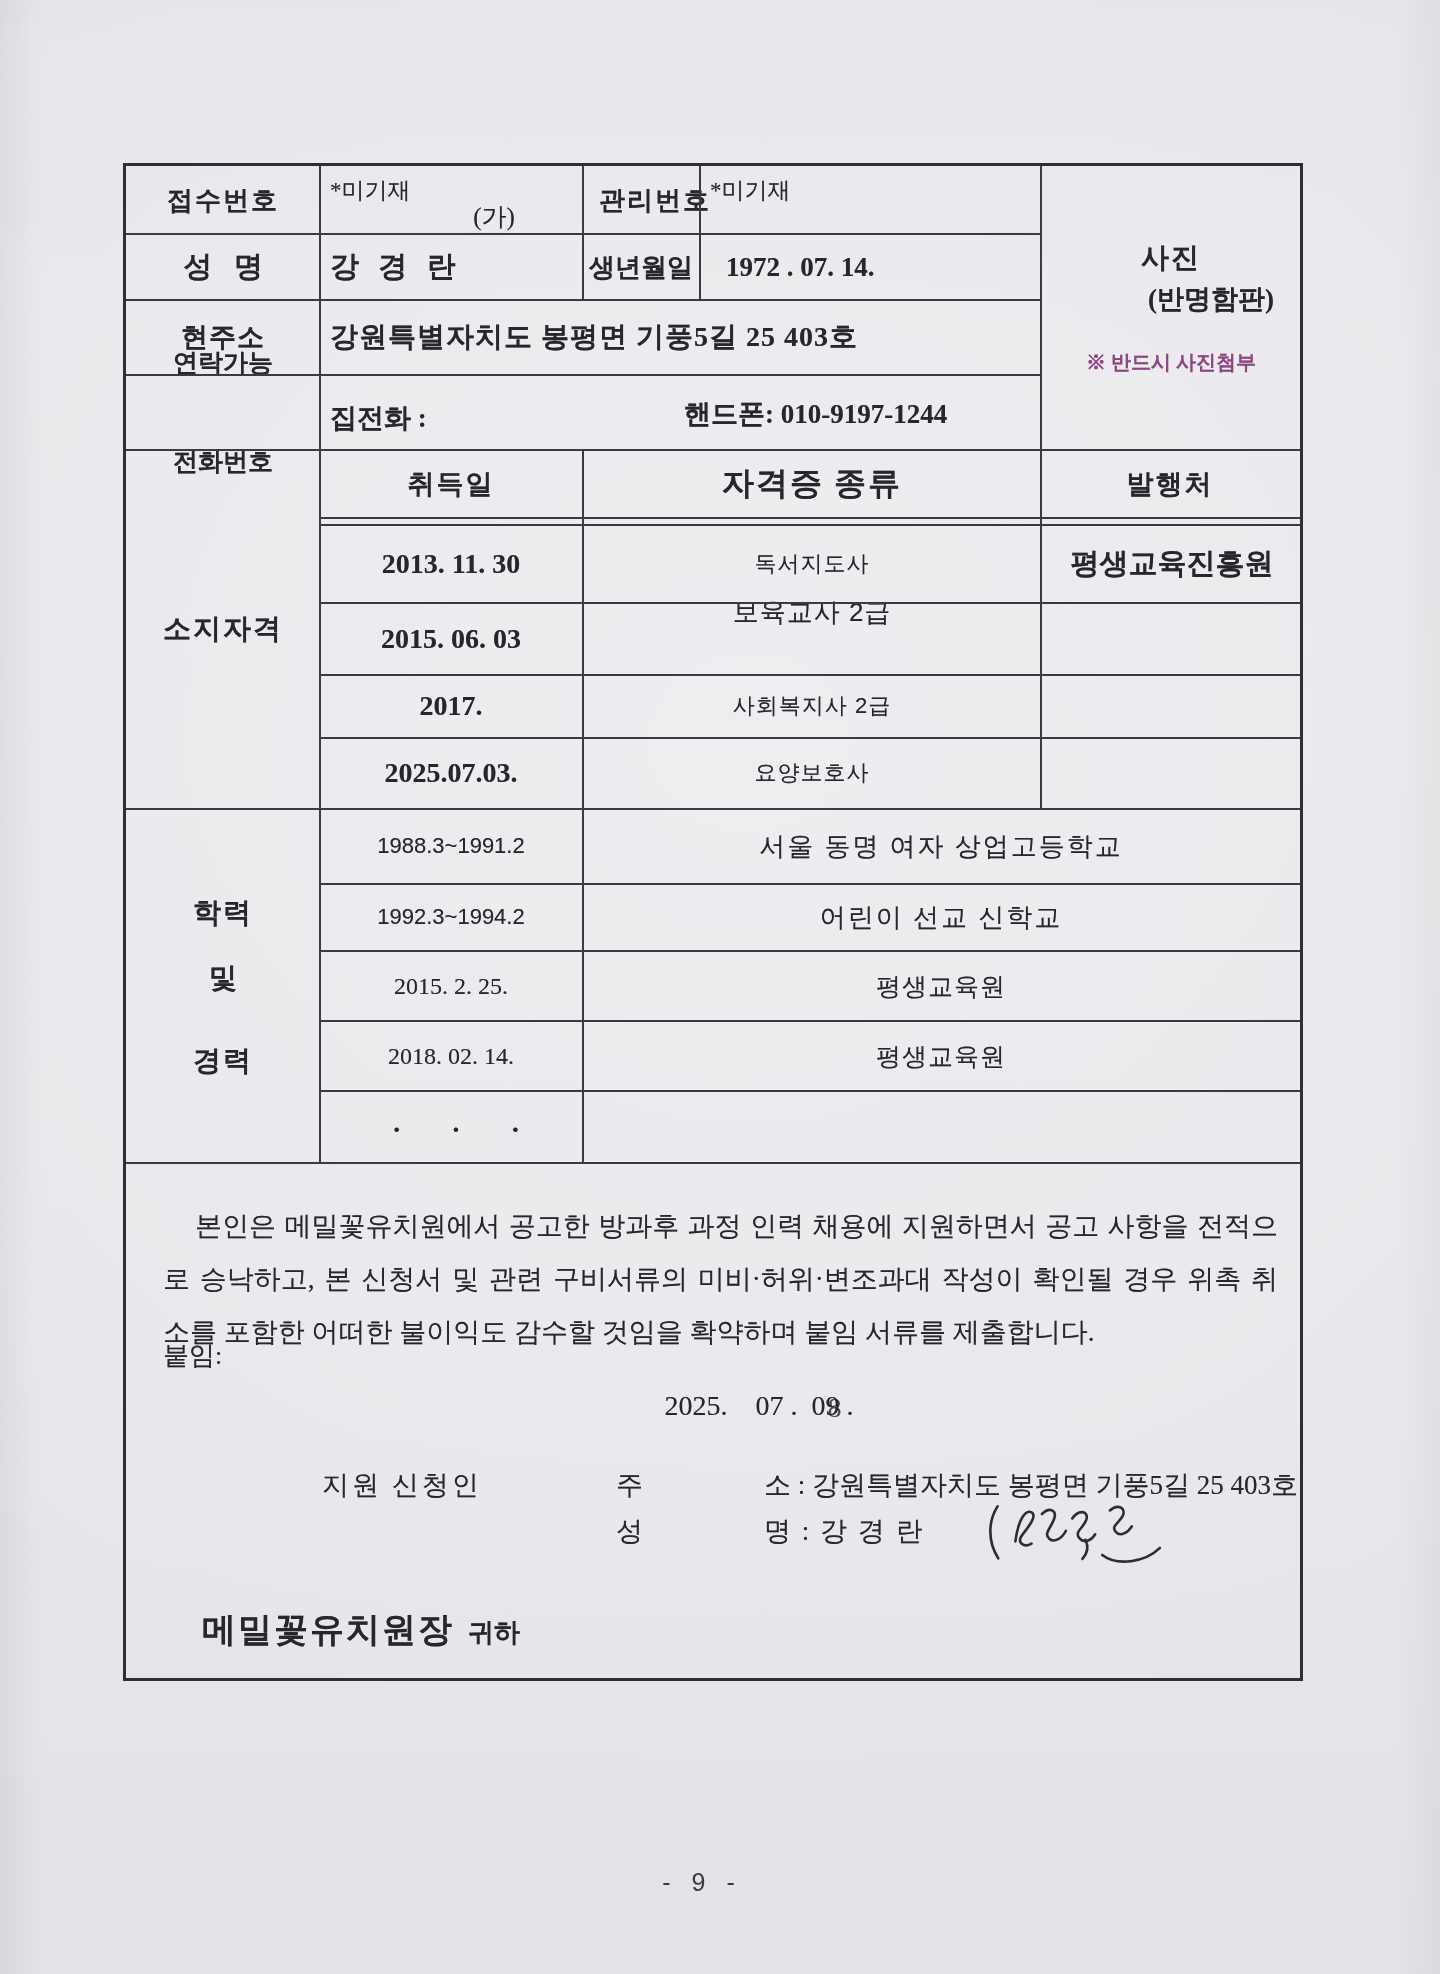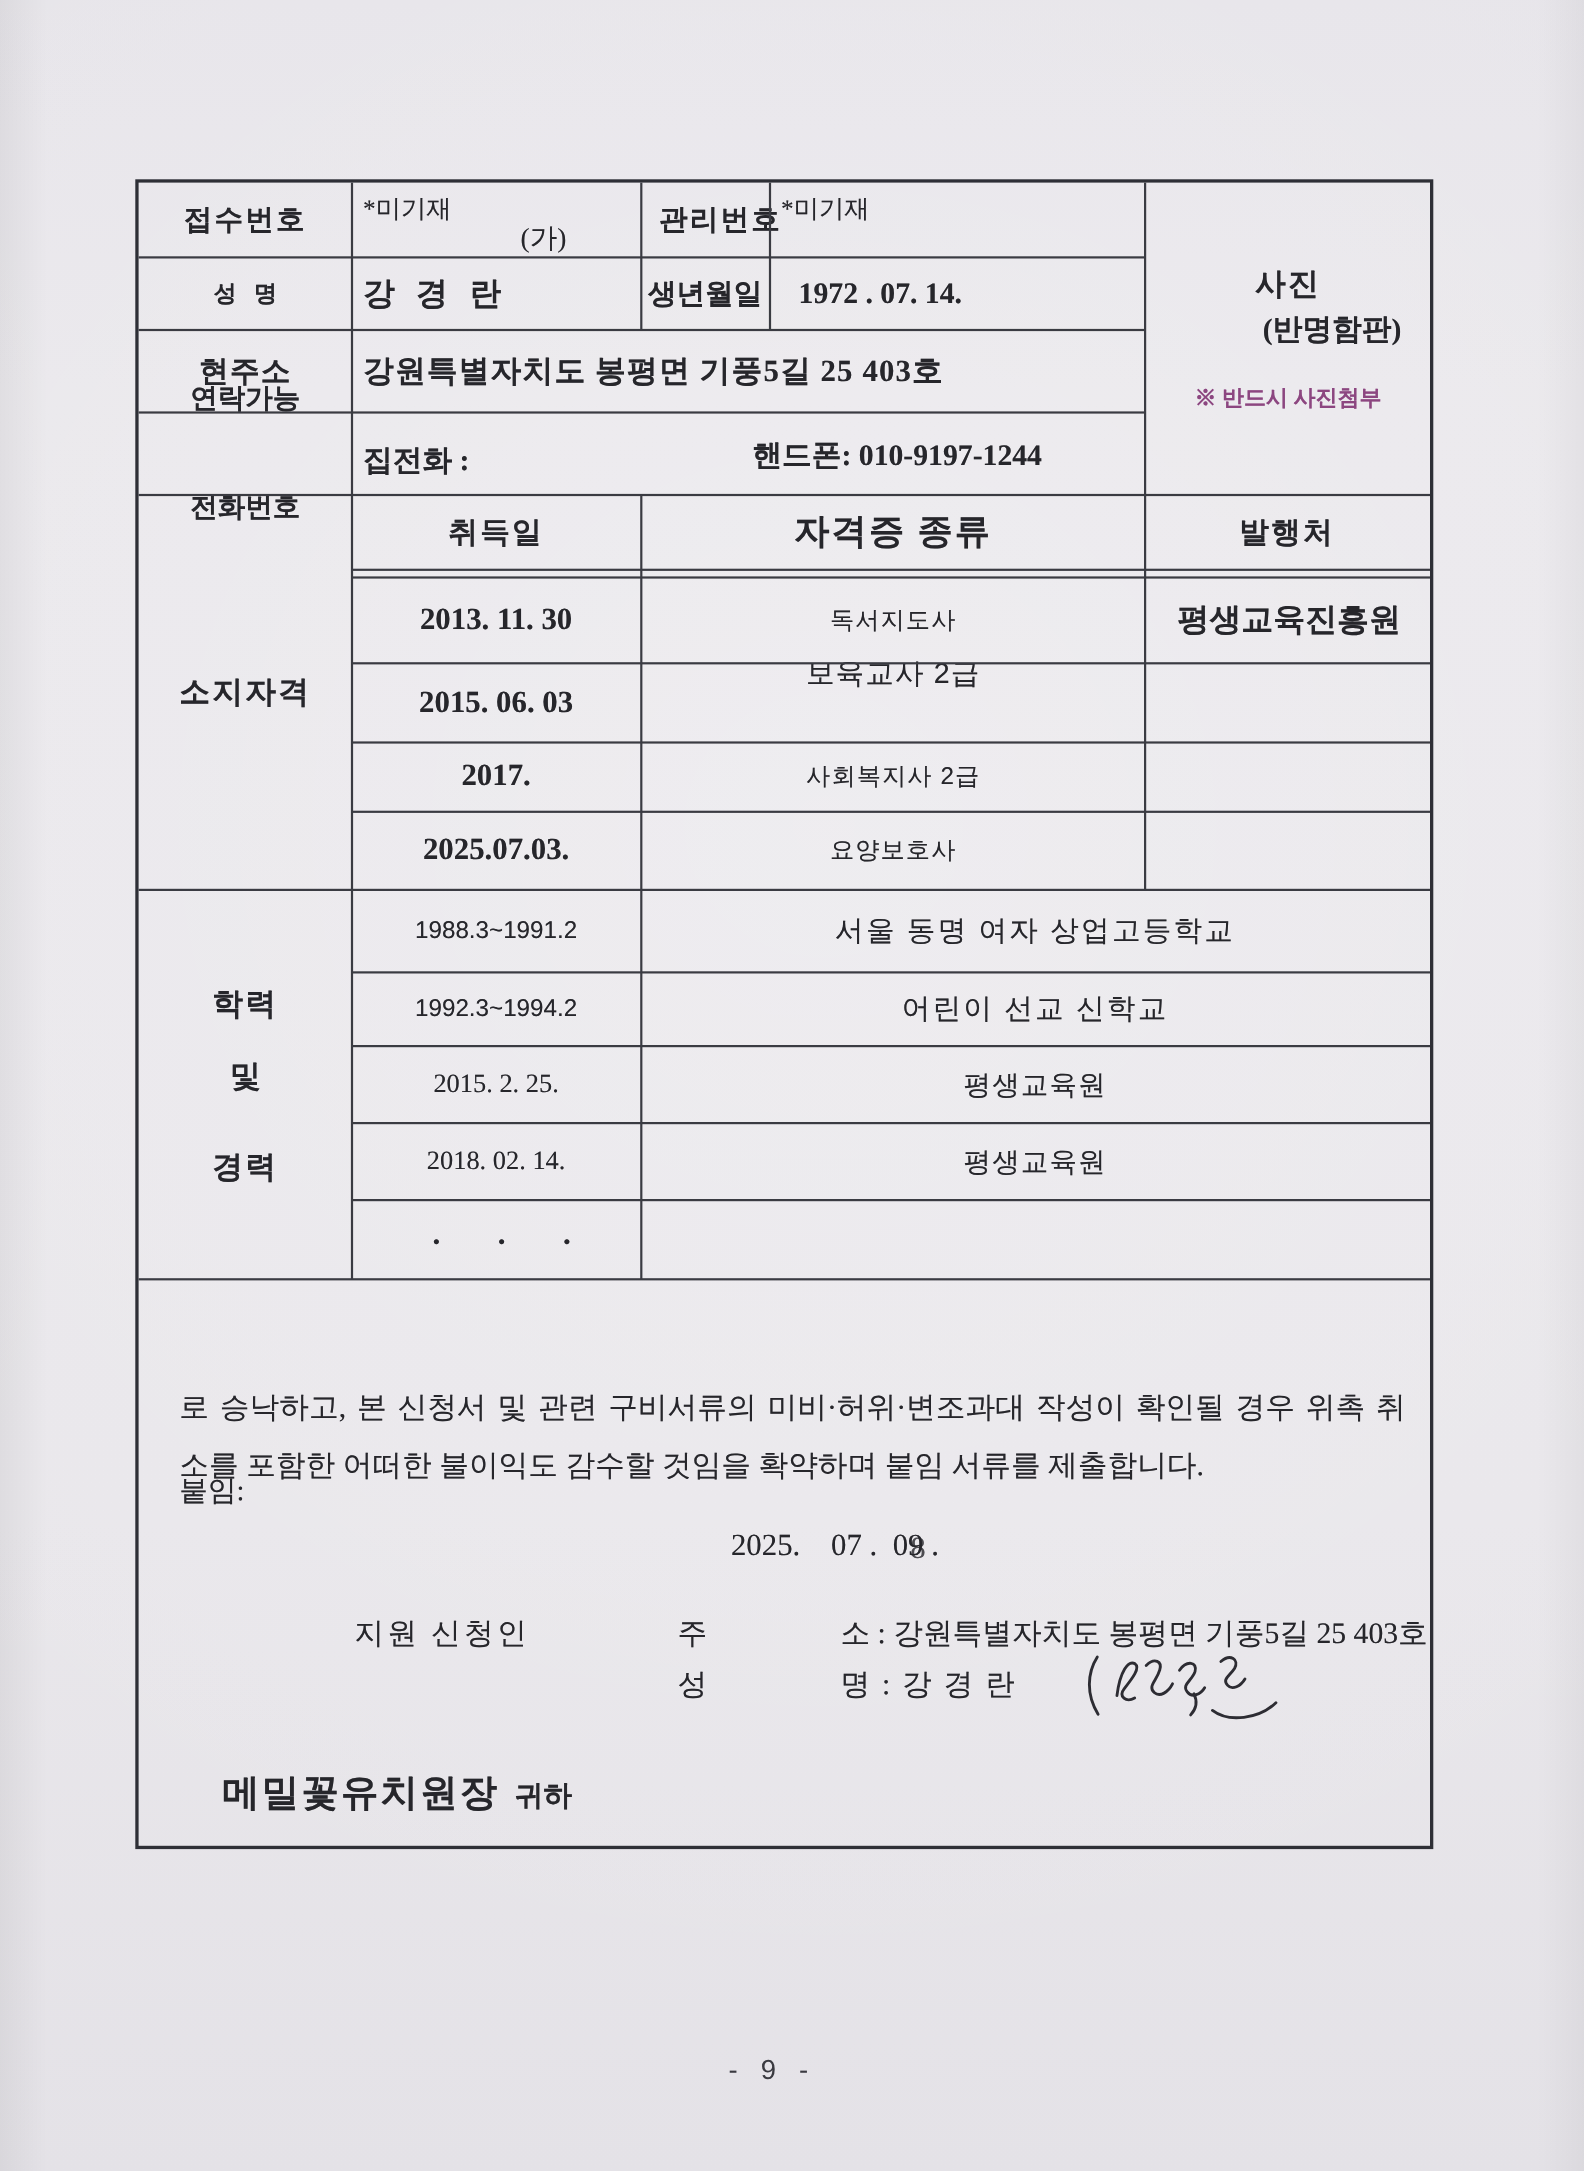--- a/index.html
+++ b/index.html
@@ -37,21 +37,21 @@
 <body>
 
 <div id="form-table">
 
   <div class="t serif w6" style="left:97px;top:34px;font-size:26px;letter-spacing:2px;">접수번호</div>
   <div class="tl serif" style="left:204px;top:24px;font-size:23px;">*미기재</div>
   <div class="t serif" style="left:368px;top:50px;font-size:25px;">(가)</div>
   <div class="t serif w6" style="left:515px;top:34px;font-size:26px;letter-spacing:2px;padding-left:28px;">관리번호</div>
   <div class="tl serif" style="left:584px;top:24px;font-size:23px;">*미기재</div>
 
-  <div class="t serif w6" style="left:97px;top:101px;font-size:21px;">성   명</div>
+  <div class="t serif w6" style="left:97px;top:101px;font-size:29px;">성   명</div>
   <div class="tl serif w6" style="left:204px;top:101px;font-size:29px;letter-spacing:6px;">강 경 란</div>
   <div class="t serif w6" style="left:515px;top:101px;font-size:26px;">생년월일</div>
   <div class="tl serif w6" style="left:600px;top:101px;font-size:27px;">1972 . 07. 14.</div>
 
   <div class="t serif w6" style="left:97px;top:171px;font-size:27px;letter-spacing:1px;">현주소</div>
   <div class="tl serif w6" style="left:204px;top:171px;font-size:28px;letter-spacing:1px;">강원특별자치도 봉평면 기풍5길 25 403호</div>
 
   <div class="t serif w6" style="left:97px;top:246px;font-size:25px;line-height:33px;text-align:center;">
     <div>연락가능</div>
     <div>전화번호</div>
@@ -97,20 +97,21 @@
   <div class="t sans" style="left:815px;top:751px;font-size:26px;letter-spacing:2px;">어린이 선교 신학교</div>
 
   <div class="t serif" style="left:325px;top:820px;font-size:24px;">2015. 2. 25.</div>
   <div class="t sans" style="left:815px;top:820px;font-size:25px;letter-spacing:1px;">평생교육원</div>
 
   <div class="t serif" style="left:325px;top:890px;font-size:24px;">2018. 02. 14.</div>
   <div class="t sans" style="left:815px;top:890px;font-size:25px;letter-spacing:1px;">평생교육원</div>
 
   <div class="t serif w7" style="left:330px;top:964px;font-size:28px;word-spacing:18px;">·  ·  ·</div>
 
+  <div class="just jfull serif" style="left:37px;top:1042px;width:1115px;font-size:27px;text-indent:32px;">본인은 메밀꽃유치원에서 공고한 방과후 과정 인력 채용에 지원하면서 공고 사항을 전적으</div>
   <div class="just jfull serif" style="left:37px;top:1095px;width:1115px;font-size:27px;">로 승낙하고, 본 신청서 및 관련 구비서류의 미비·허위·변조과대 작성이 확인될 경우 위촉 취</div>
   <div class="just serif" style="left:37px;top:1148px;font-size:27px;">소를 포함한 어떠한 불이익도 감수할 것임을 확약하며 붙임 서류를 제출합니다.</div>
   <div class="just serif" style="left:37px;top:1172px;font-size:26px;">붙임:</div>
 
   <div class="t serif" style="left:633px;top:1240px;font-size:28px;"><span>2025.    07 .  0</span><span class="dstack"><span class="ghost">8</span><span>9</span></span><span> .</span></div>
 
   <div class="tl serif" style="left:196px;top:1319px;font-size:27px;letter-spacing:3px;">지원 신청인</div>
   <div class="tl serif" style="left:490px;top:1319px;font-size:27px;">주</div>
   <div class="tl serif" style="left:638px;top:1319px;font-size:27px;">소 : 강원특별자치도 봉평면 기풍5길 25 403호</div>
   <div class="tl serif" style="left:490px;top:1365px;font-size:27px;">성</div>

